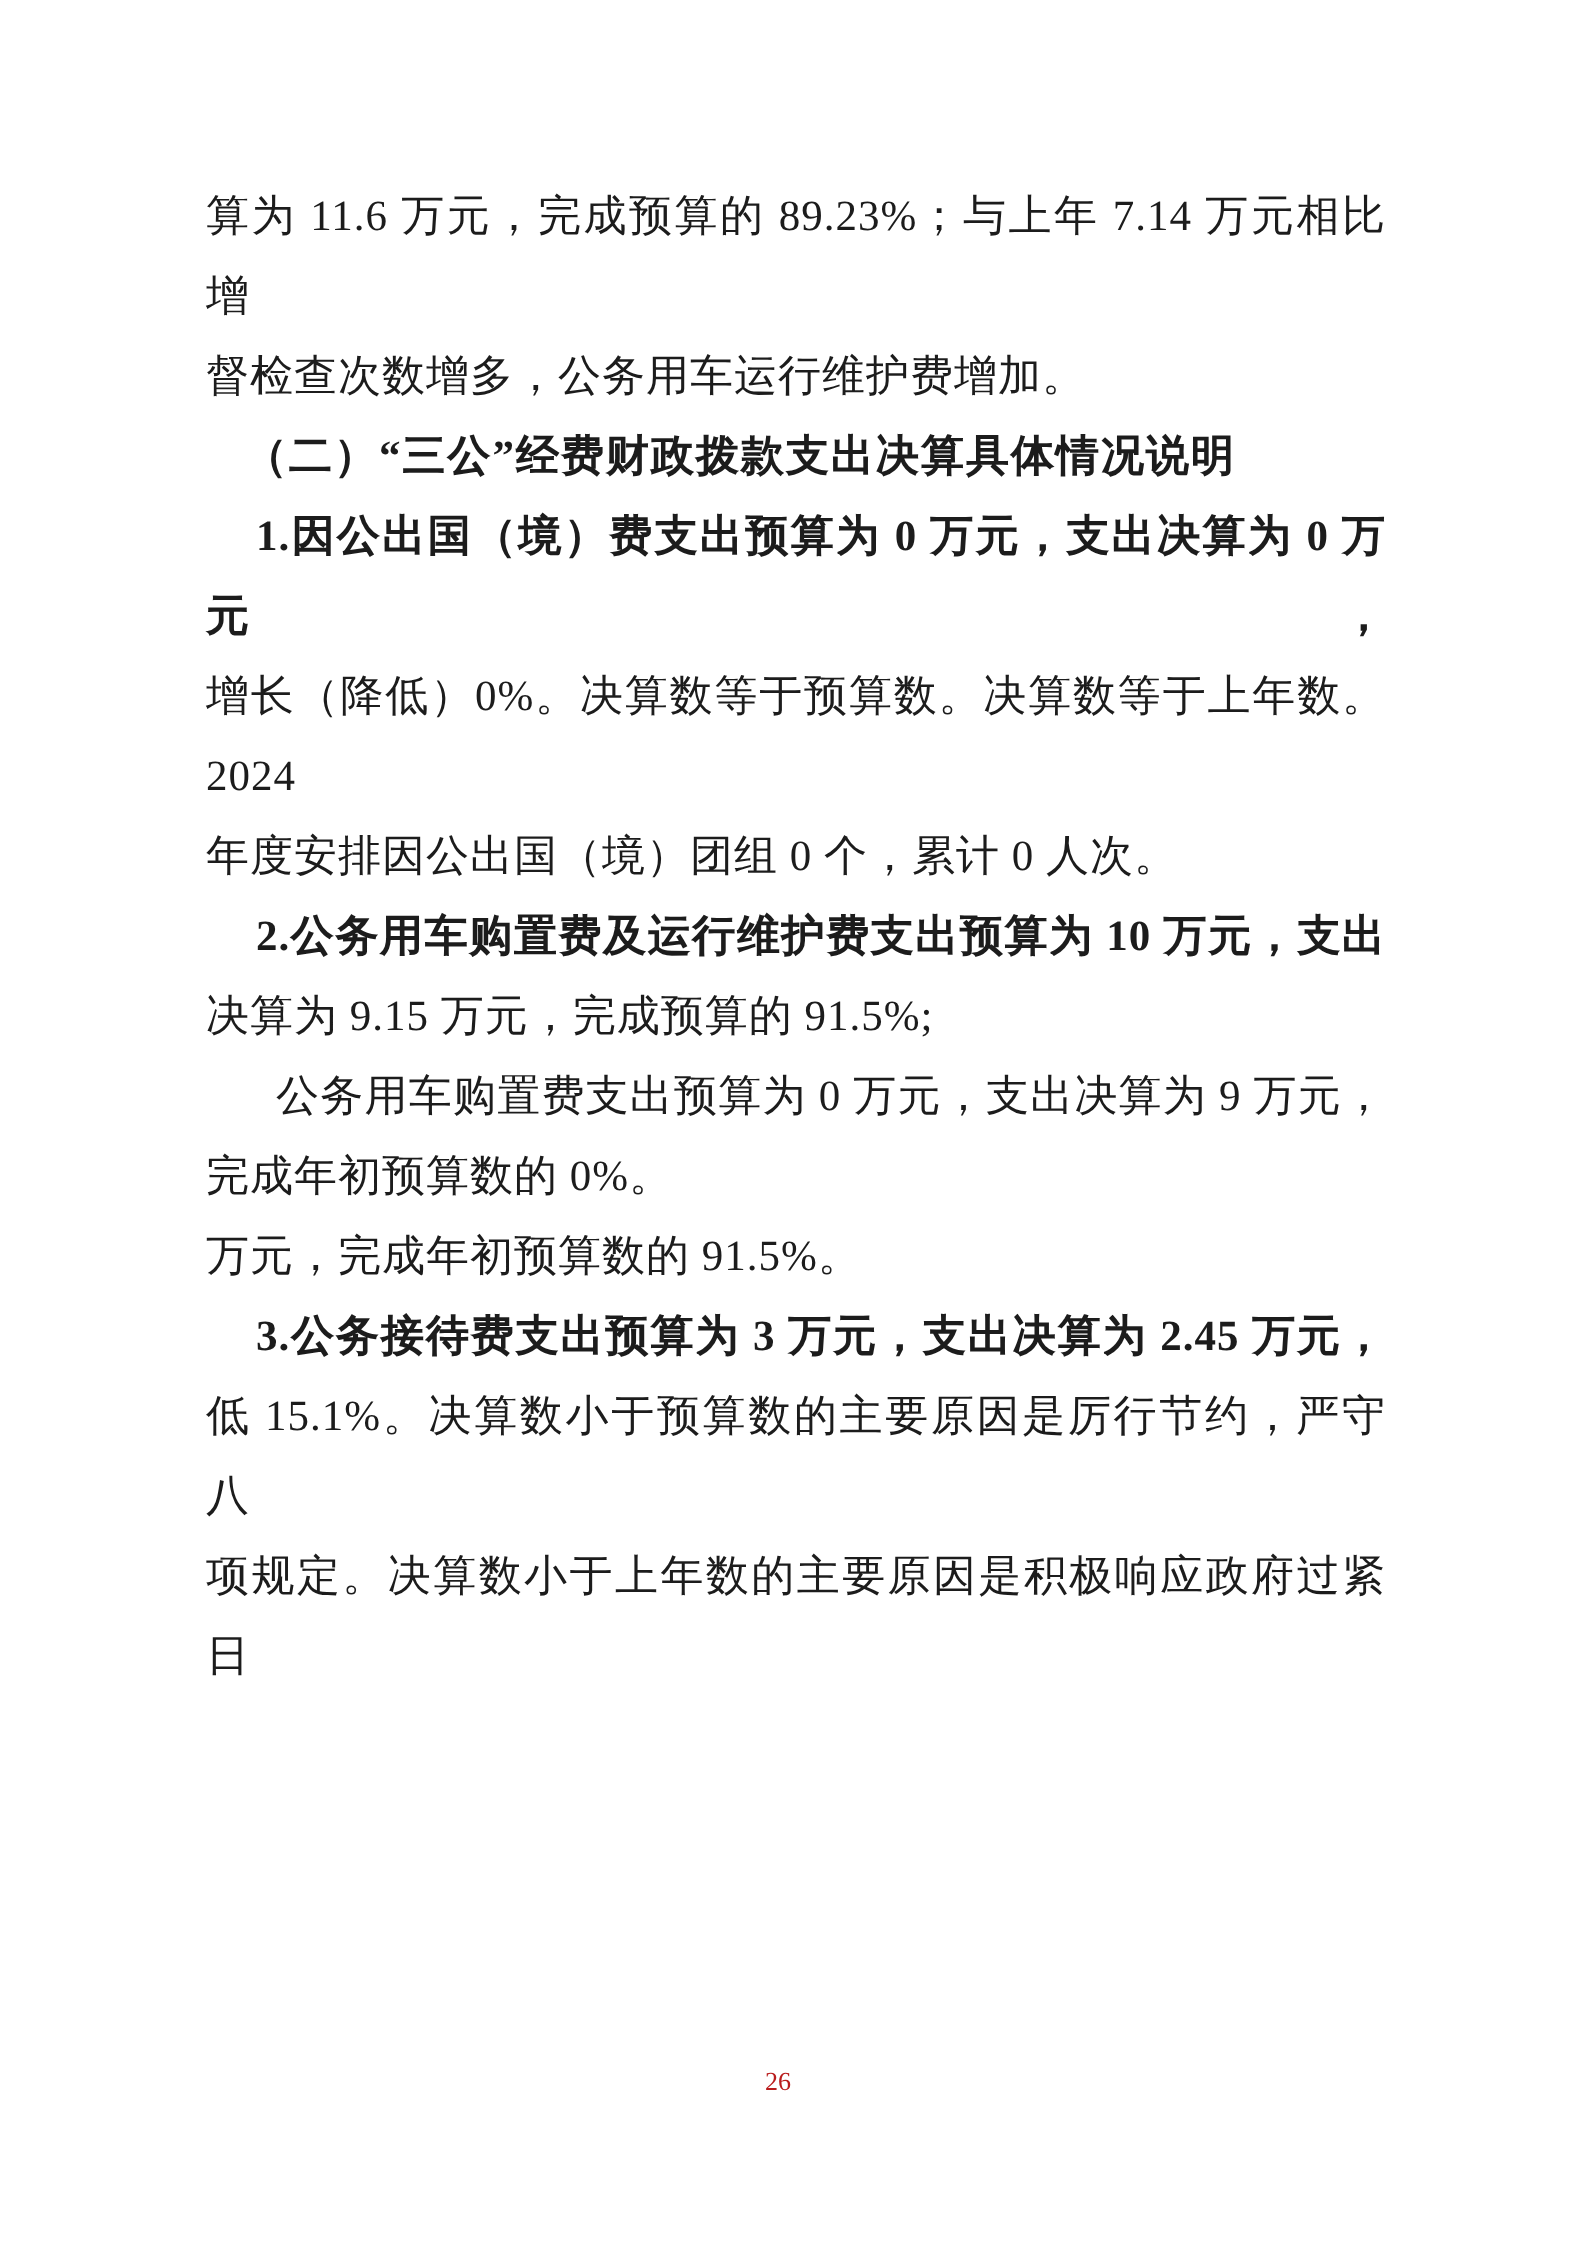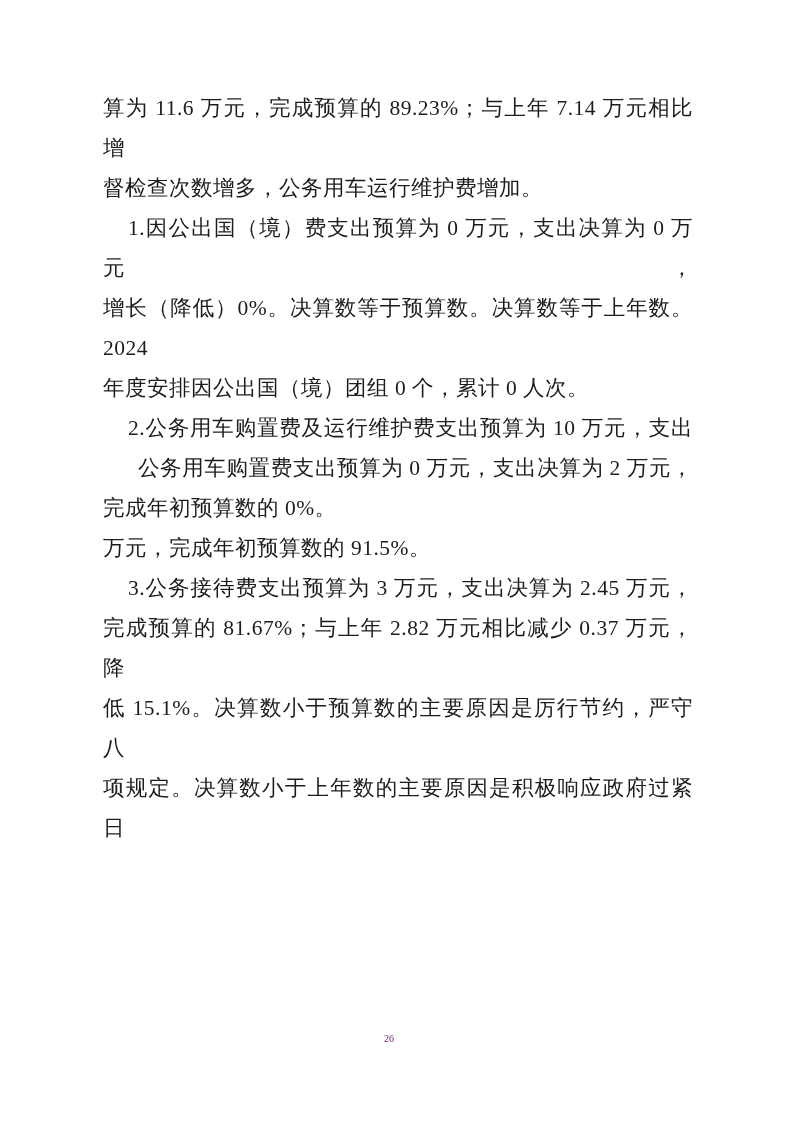--- a/index.html
+++ b/index.html
@@ -31,47 +31,48 @@
   }
   .j {
     text-align: justify;
     text-align-last: justify;
   }
   .bold {
     font-weight: bold;
     letter-spacing: 1px;
   }
   .ind-head { text-indent: 19px; }
-  .ind-num  { text-indent: 25px; }
+  .ind-num  { text-indent: 25px; font-weight: bold; }
   .ind-sub  { text-indent: 35px; }
   .pageno {
     position: absolute;
     left: 0;
     right: 0;
     top: 1033px;
     text-align: center;
-    font-size: 10px;
-    color: #701a75;
+    font-size: 13px;
+    color: #b91c1c;
     font-family: "Liberation Serif", "DejaVu Serif", serif;
   }
 </style>
 </head>
 <body>
 
 <div class="page">
   <div class="content">
     <div class="ln j">算为 11.6 万元，完成预算的 89.23%；与上年 7.14 万元相比增</div>
     <div class="ln">督检查次数增多，公务用车运行维护费增加。</div>
+    <div class="ln bold ind-head">（二）“三公”经费财政拨款支出决算具体情况说明</div>
     <div class="ln j ind-num">1.因公出国（境）费支出预算为 0 万元，支出决算为 0 万元，</div>
     <div class="ln j">增长（降低）0%。决算数等于预算数。决算数等于上年数。2024</div>
     <div class="ln">年度安排因公出国（境）团组 0 个，累计 0 人次。</div>
     <div class="ln j ind-num">2.公务用车购置费及运行维护费支出预算为 10 万元，支出</div>
-    <div class="ln j ind-sub">公务用车购置费支出预算为 0 万元，支出决算为 2 万元，</div>
+    <div class="ln">决算为 9.15 万元，完成预算的 91.5%;</div>
+    <div class="ln j ind-sub">公务用车购置费支出预算为 0 万元，支出决算为 9 万元，</div>
     <div class="ln">完成年初预算数的 0%。</div>
     <div class="ln">万元，完成年初预算数的 91.5%。</div>
     <div class="ln j ind-num">3.公务接待费支出预算为 3 万元，支出决算为 2.45 万元，</div>
-    <div class="ln j">完成预算的 81.67%；与上年 2.82 万元相比减少 0.37 万元，降</div>
     <div class="ln j">低 15.1%。决算数小于预算数的主要原因是厉行节约，严守八</div>
     <div class="ln j">项规定。决算数小于上年数的主要原因是积极响应政府过紧日</div>
 
   </div>
   <div class="pageno">26</div>
 </div>
 
 </body></html>

